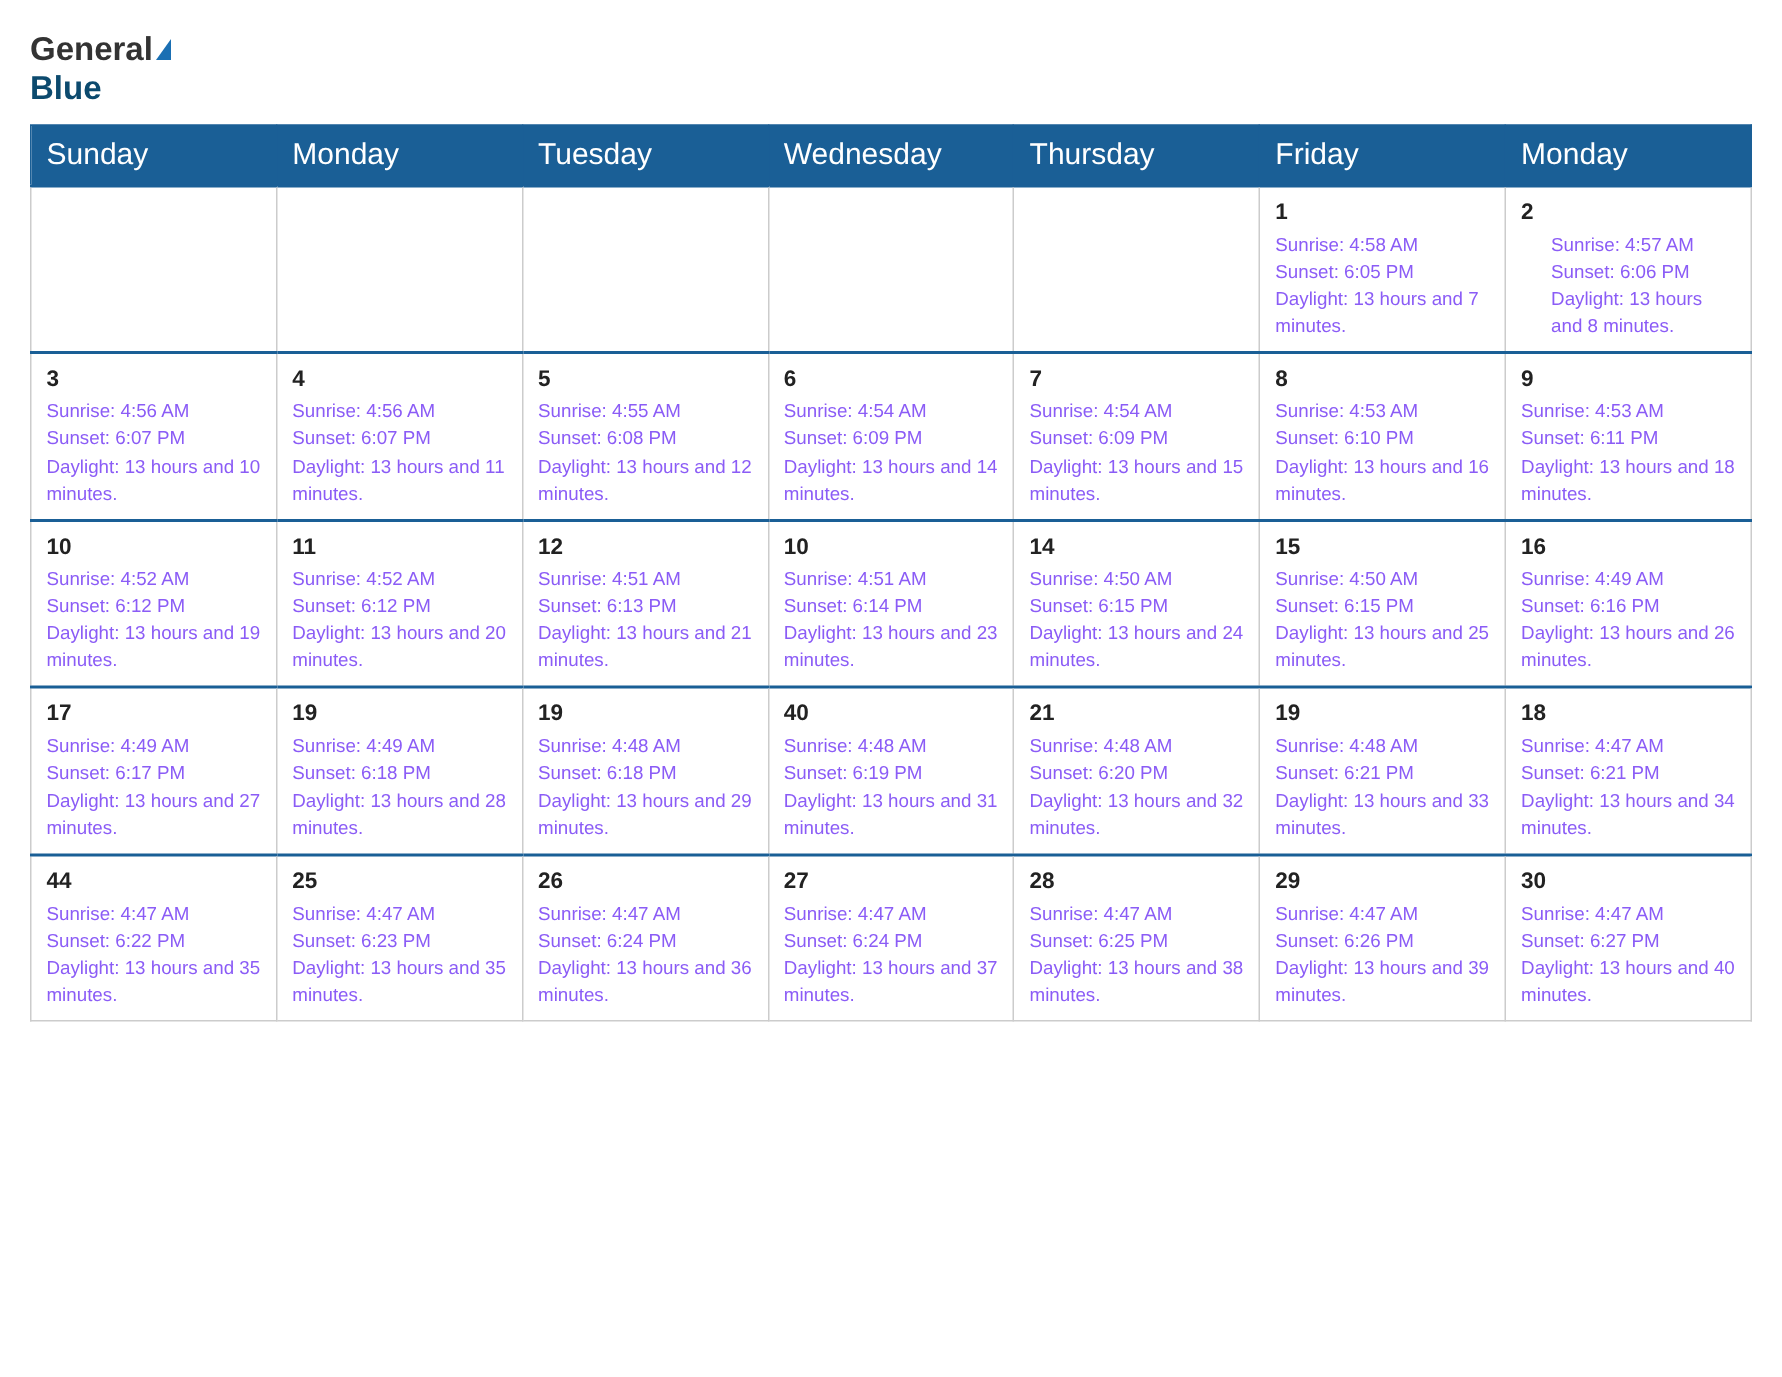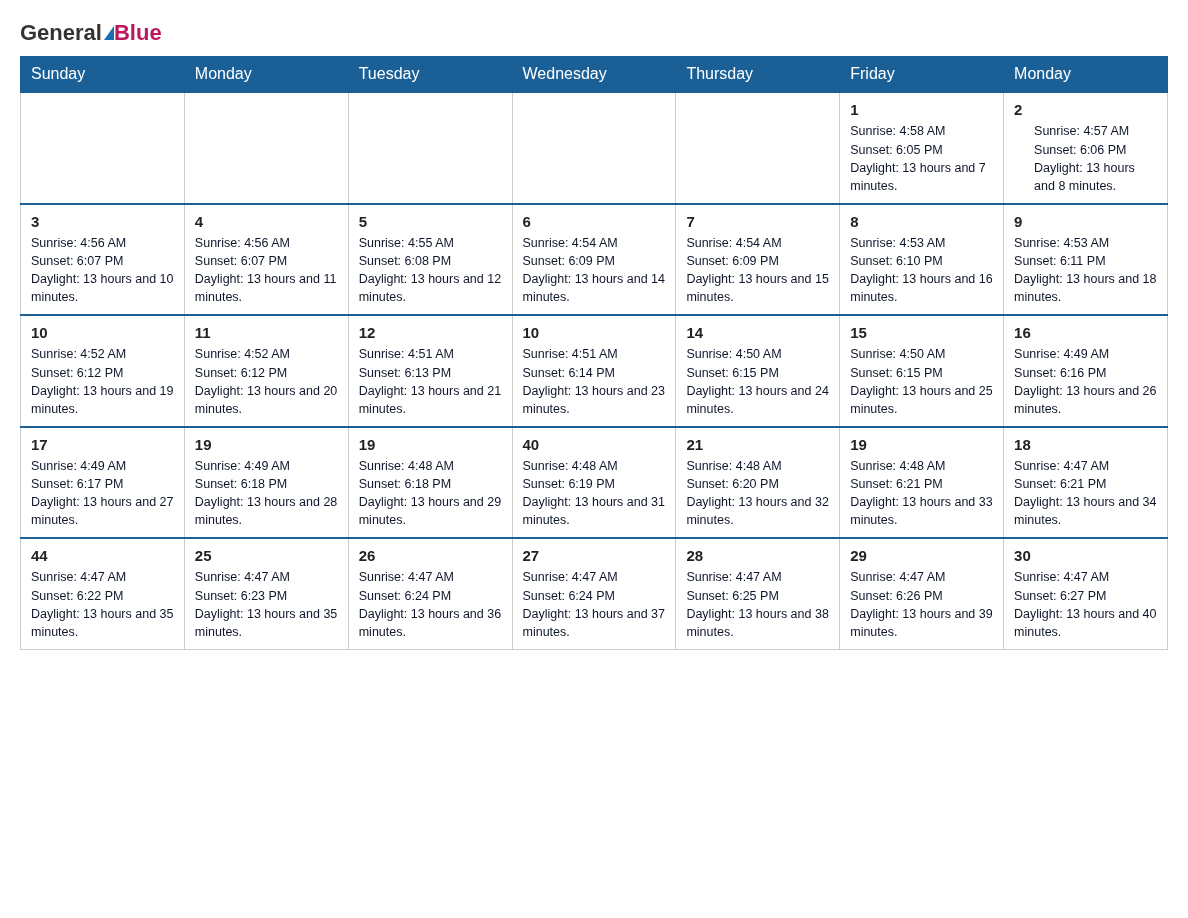--- a/index.html
+++ b/index.html
@@ -11,28 +11,28 @@
       min-height: 918px;
     }
     .header {
       display: flex;
       justify-content: space-between;
       align-items: flex-start;
       margin-bottom: 10px;
     }
     .logo {
       display: flex;
-      flex-direction: row;
+      flex-direction: column;
       font-size: 22px;
       font-weight: bold;
       color: #333;
       line-height: 1.2;
     }
     .logo-general { color: #333; }
-    .logo-blue { color: #be185d; }
+    .logo-blue { color: #0c4a6e; }
     .logo-triangle {
       display: inline-block;
       width: 0;
       height: 0;
       border-left: 10px solid transparent;
       border-bottom: 14px solid #1a6fb3;
       margin-left: 2px;
       vertical-align: middle;
     }
     .logo-line {
@@ -54,21 +54,21 @@
       margin-top: 4px;
     }
     .calendar {
       width: 100%;
       border-collapse: collapse;
       margin-top: 8px;
     }
     .calendar th {
       background-color: #1a5f96;
       color: #fff;
-      font-size: 16px;
+      font-size: 20px;
       font-weight: normal;
       padding: 8px 10px;
       text-align: left;
       border: 1px solid #1a5f96;
     }
     .calendar td {
       vertical-align: top;
       padding: 8px 10px;
       border: 1px solid #ccc;
       width: 14.28%;
@@ -85,21 +85,21 @@
     }
     .day-number {
       font-size: 15px;
       font-weight: bold;
       display: block;
       margin-bottom: 4px;
       color: #222;
     }
     .day-info {
       font-size: 12.5px;
-      color: #0f172a;
+      color: #8b5cf6;
       line-height: 1.45;
     }
     .empty-cell {
       background: #f9f9f9;
     }
   </style>
 </head>
 <body>
 
 <div class="header">

